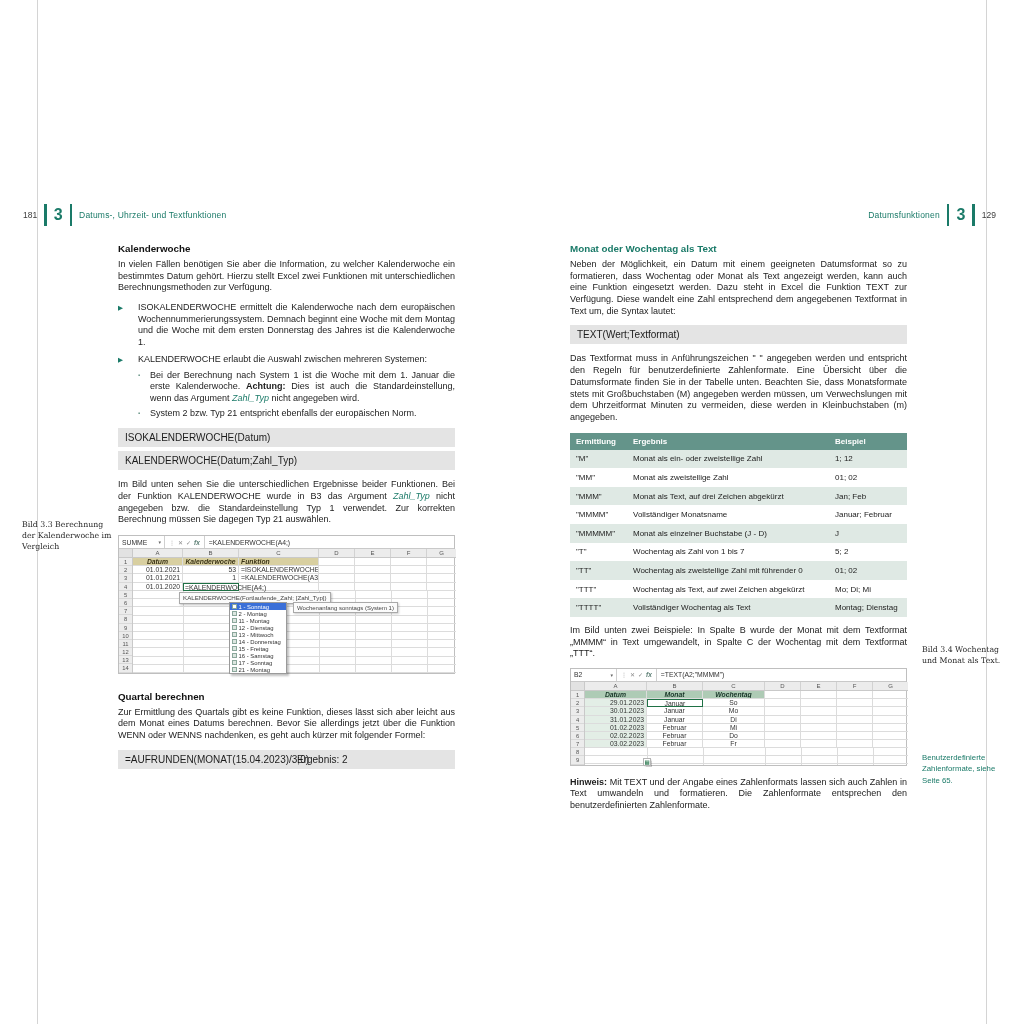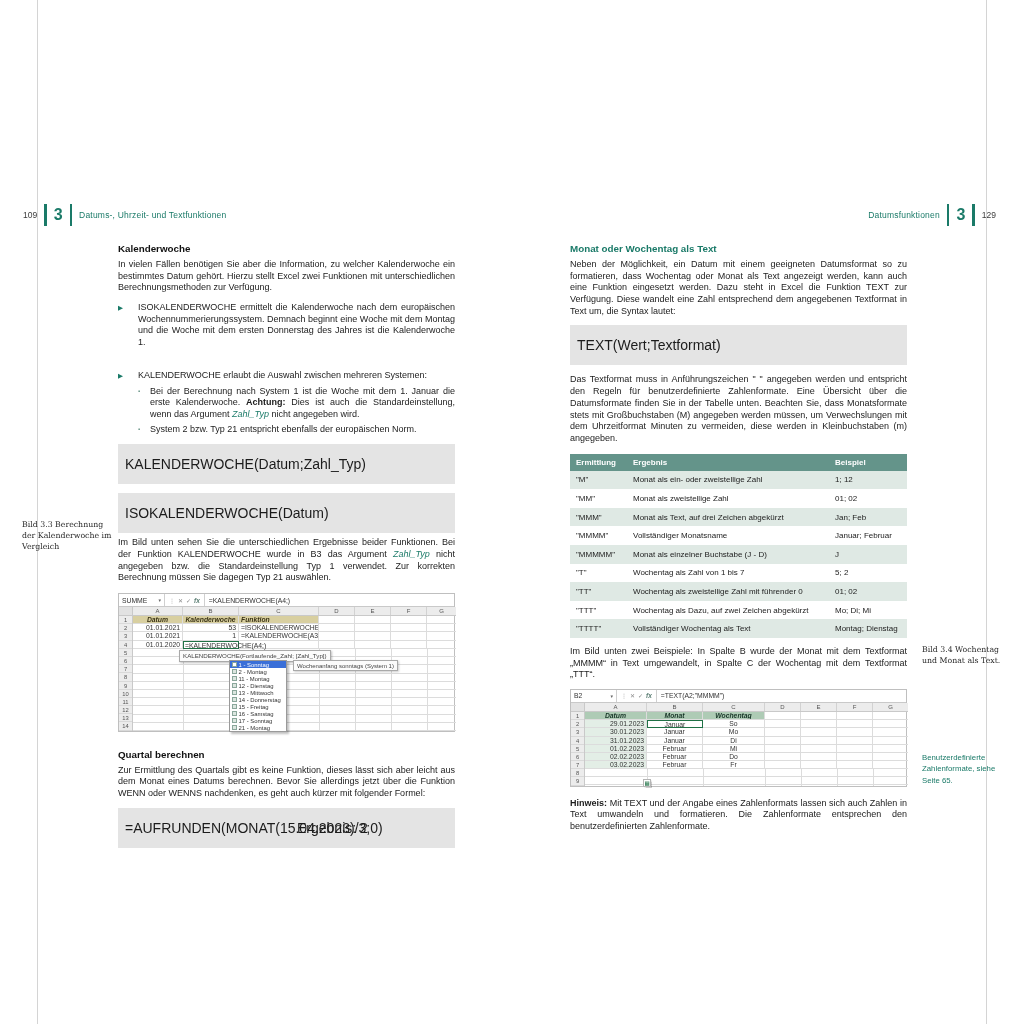--- a/index.html
+++ b/index.html
@@ -30,26 +30,26 @@
 
 
 .col{position:absolute;top:243px;width:337px}
 #col-left{left:118px}
 #col-right{left:570px}
 h3{font-size:9.8px;margin-bottom:5px;color:#111}
 h3.green{color:var(--accent)}
 p.body{font-size:9px;line-height:1.3;text-align:justify;margin-bottom:8px;hyphens:auto}
 .mb9{margin-bottom:9px!important}
 .arg{color:var(--accent);font-style:italic}
-.codebox{background:var(--codebox);font-size:14px;padding:12px 7px;margin-bottom:4px;color:#1c1c1c;white-space:nowrap}
+.codebox{background:var(--codebox);font-size:10px;padding:4px 7px;margin-bottom:4px;color:#1c1c1c;white-space:nowrap}
 .codebox.gap{margin-bottom:9px}
 .coderow{display:flex}
 .coderow .cform{width:172px}
 
-.bullet{display:flex;margin-bottom:21px}
+.bullet{display:flex;margin-bottom:5px}
 .tri{color:var(--accent);font-size:6.5px;line-height:11.7px;width:20px;flex:none}
 .bullet p{flex:1;margin-bottom:0}
 .sub{display:flex;margin-left:20px;margin-bottom:3px}
 .sq{color:#6d988b;font-size:6px;line-height:11.7px;width:12px;flex:none}
 .sub p{flex:1;margin-bottom:0}
 
 
 table.ftable{border-collapse:collapse;width:100%;margin-bottom:8px}
 .ftable th{background:var(--tblhead);color:#fff;font-size:8px;text-align:left;padding:4px 6px;font-weight:bold}
 .ftable td{font-size:8px;padding:4.8px 6px;color:#222;vertical-align:top}
@@ -108,21 +108,21 @@
 .ddtip{position:absolute;left:160px;top:53px;background:#fbfbfb;border:1px solid #a9a9a9;box-shadow:1px 1px 2px rgba(0,0,0,.2);font-size:6px;padding:1.5px 3px;white-space:nowrap;z-index:6;color:#444}
 .flash{position:absolute;left:58px;top:76px;width:8px;height:8px;border:1px solid #b5b5b5;background:#fff;box-shadow:.5px .5px 1px rgba(0,0,0,.2);font-size:5.5px;line-height:7px;text-align:center;color:var(--sel)}
 </style>
 </head>
 <body>
 
 <div class="edge" id="edge-l"></div>
 <div class="edge" id="edge-r"></div>
 
 <div class="pghead" id="head-left">
-  <span class="pgnum">109</span>
+  <span class="pgnum">181</span>
   <span class="vbar"></span>
   <span class="chno">3</span>
   <span class="vbar"></span>
   <span class="chtitle">Datums-, Uhrzeit- und Textfunktionen</span>
 </div>
 
 <div class="pghead" id="head-right">
   <span class="chtitle">Datumsfunktionen</span>
   <span class="vbar"></span>
   <span class="chno">3</span>
@@ -148,22 +148,22 @@
   </div>
   <div class="sub">
     <span class="sq">▪</span>
     <p class="body"><span>Bei der Berechnung nach System 1 ist die Woche mit dem 1. Januar die erste Kalenderwoche. </span><b>Achtung:</b><span> Dies ist auch die Standardeinstellung, wenn das Argument </span><span class="arg">Zahl_Typ</span><span> nicht angegeben wird.</span></p>
   </div>
   <div class="sub" style="margin-bottom:9px">
     <span class="sq">▪</span>
     <p class="body">System 2 bzw. Typ 21 entspricht ebenfalls der europäischen Norm.</p>
   </div>
 
+  <div class="codebox">ISOKALENDERWOCHE(Datum)</div>
   <div class="codebox gap">KALENDERWOCHE(Datum;Zahl_Typ)</div>
-  <div class="codebox">ISOKALENDERWOCHE(Datum)</div>
 
   <p class="body mb9"><span>Im Bild unten sehen Sie die unterschiedlichen Ergebnisse beider Funktionen. Bei der Funktion KALENDERWOCHE wurde in B3 das Argument </span><span class="arg">Zahl_Typ</span><span> nicht angegeben bzw. die Standardeinstellung Typ 1 verwendet. Zur korrekten Berechnung müssen Sie dagegen Typ 21 auswählen.</span></p>
 
   <div class="fig1">
     <div class="sheet">
       <div class="fbar">
         <div class="namebox">
             <span>SUMME</span>
             <span class="nb-a">▾</span>
           </div>
@@ -343,21 +343,21 @@
           <td>Wochentag als Zahl von 1 bis 7</td>
           <td>5; 2</td>
         </tr>
       <tr>
           <td>"TT"</td>
           <td>Wochentag als zweistellige Zahl mit führender 0</td>
           <td>01; 02</td>
         </tr>
       <tr>
           <td>"TTT"</td>
-          <td>Wochentag als Dazu, auf zwei Zeichen abgekürzt</td>
+          <td>Wochentag als Text, auf zwei Zeichen abgekürzt</td>
           <td>Mo; Di; Mi</td>
         </tr>
       <tr>
           <td>"TTTT"</td>
           <td>Vollständiger Wochentag als Text</td>
           <td>Montag; Dienstag</td>
         </tr>
     </tbody>
   </table>
 

